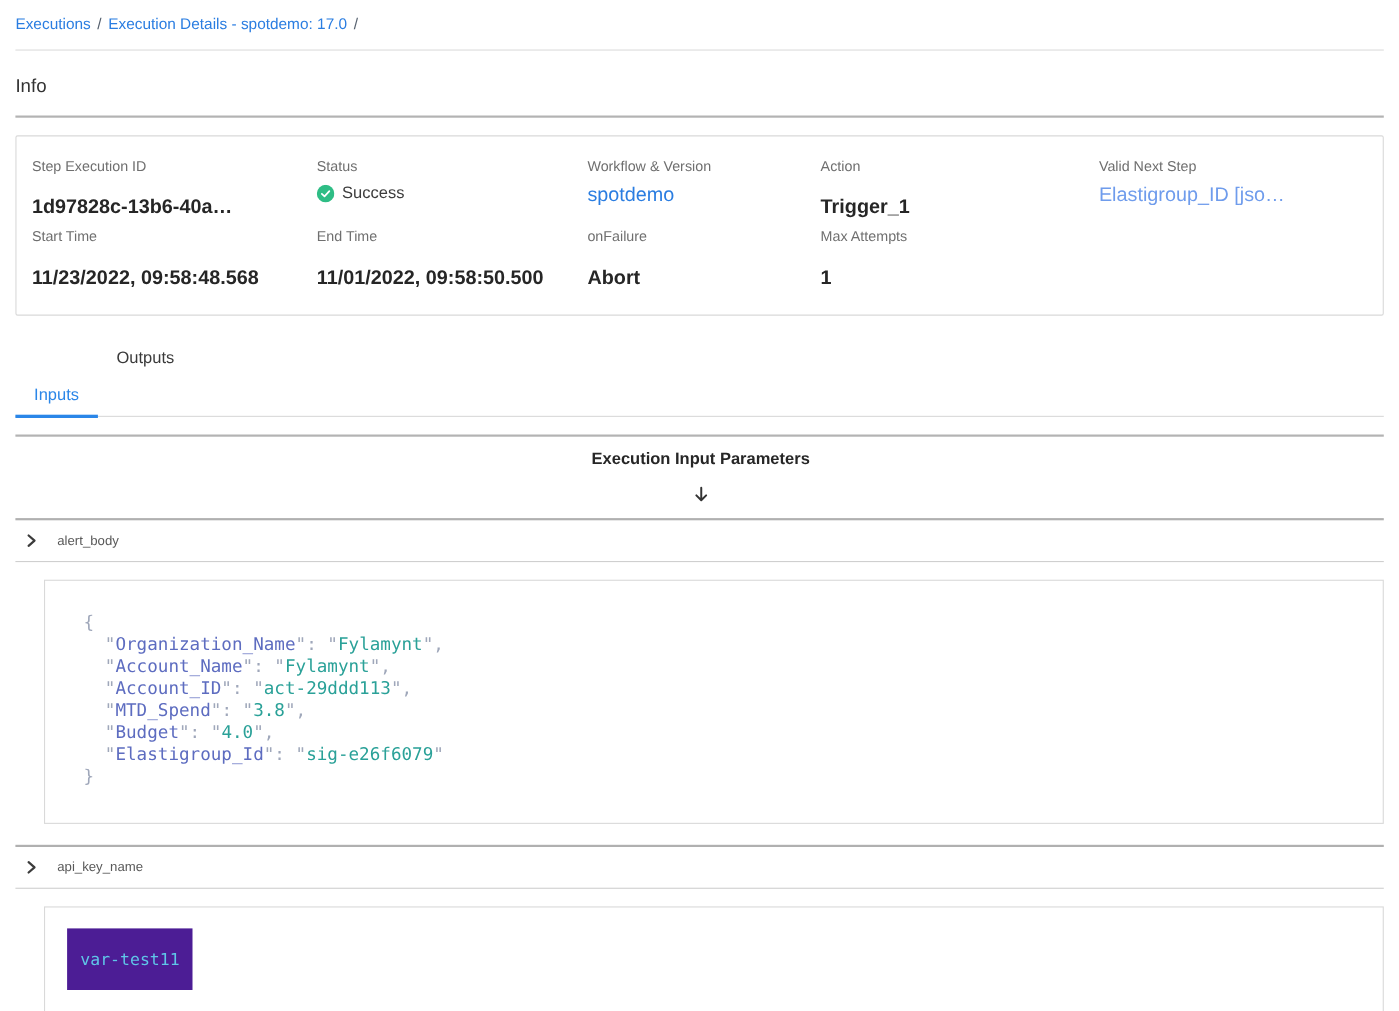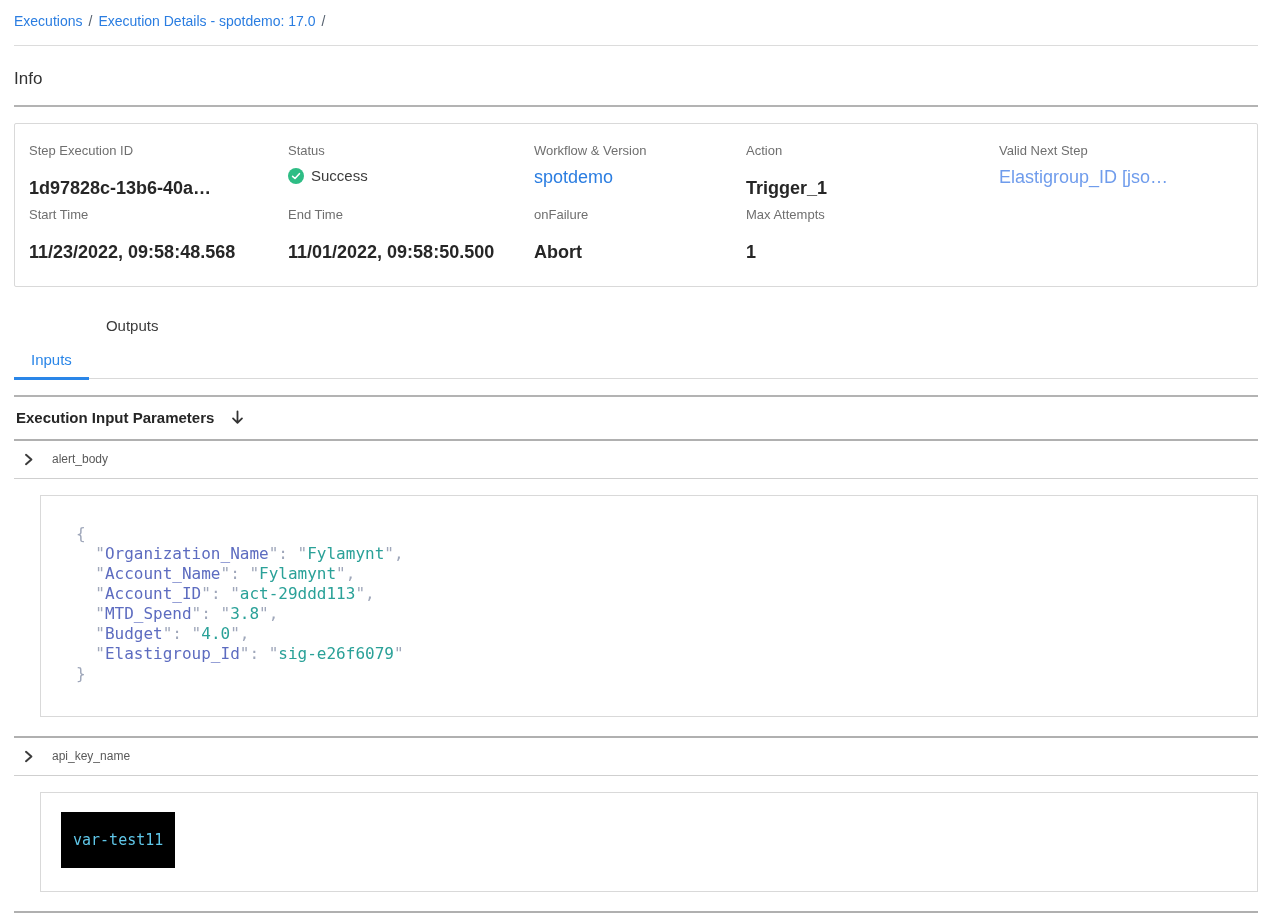--- a/index.html
+++ b/index.html
@@ -44,21 +44,21 @@
   .check { width:16px; height:16px; flex:0 0 auto; }
 
   
   .tabbar { display:flex; margin-top:23px; border-bottom:1px solid #d9d9d9; }
   .tab { font-size:15px; padding:7px 17px 10px; color:#3a3a3a; cursor:pointer; position:relative; }
   .tab.active { color:var(--tab-active);margin-top:34px; }
   .tab.active::after { content:""; position:absolute; left:0; right:0; bottom:-2px; height:3px; background:var(--tab-active); }
 
   
   .hrule2.gap { margin-top:16px; }
-  .params-header { display:flex; align-items:center; gap:15px; padding:12px 0 13px 2px; font-size:15px; font-weight:700; color:#262626; }
+  .params-header { display:flex; align-items:center; gap:15px; padding:12px 0 13px 2px; font-size:15px; font-weight:700; color:#262626;flex-direction:column; }
   .arrow-down { width:17px; height:17px; cursor:pointer; }
 
   
   .rule-heavy { height:2px; background:#b0b0b0; }
   .rule-light { height:1px; background:#cfcfcf; }
   .param-row { display:flex; align-items:center; gap:17px; padding:11px 0 12px 8px; cursor:pointer; }
   .param-name { font-size:12px; color:#595959; }
   .chev { width:13px; height:13px; flex:0 0 auto; }
 
   
@@ -66,21 +66,21 @@
   .code {
     margin:0; padding:28px 20px 32px 35px;
     font-family:"DejaVu Sans Mono", monospace; font-size:16px; line-height:20px;
     white-space:pre; color:#3c3c3c;
   }
   .code .k { color:var(--code-key); }
   .code .s { color:var(--code-string); }
   .code .q, .code .p, .code .b { color:var(--code-punct); }
   .chip-box { padding:19px 20px 23px 20px; }
   .chip {
-    display:inline-block; background:#000000; color:var(--chip-text);
+    display:inline-block; background:#4c1d95; color:var(--chip-text);
     font-family:"DejaVu Sans Mono", monospace; font-size:15px; padding:19px 12px;
   }
 </style>
 </head>
 <body style="--link: #2a7de1; --link-light: #6f9cec; --success: #2ebd85; --brand: #bb1ccc; --tab-active: #2a86e8; --code-key: #5d6cc0; --code-string: #2aa198; --code-punct: #9fa7ba; --chip-text: #5fc6e8;">
 
 <div class="page">
 
   <nav class="breadcrumb" id="breadcrumb"><a class="bc-link">Executions</a><span class="bc-sep">/</span><a class="bc-link">Execution Details - spotdemo: 17.0</a><span class="bc-sep">/</span></nav>
 

